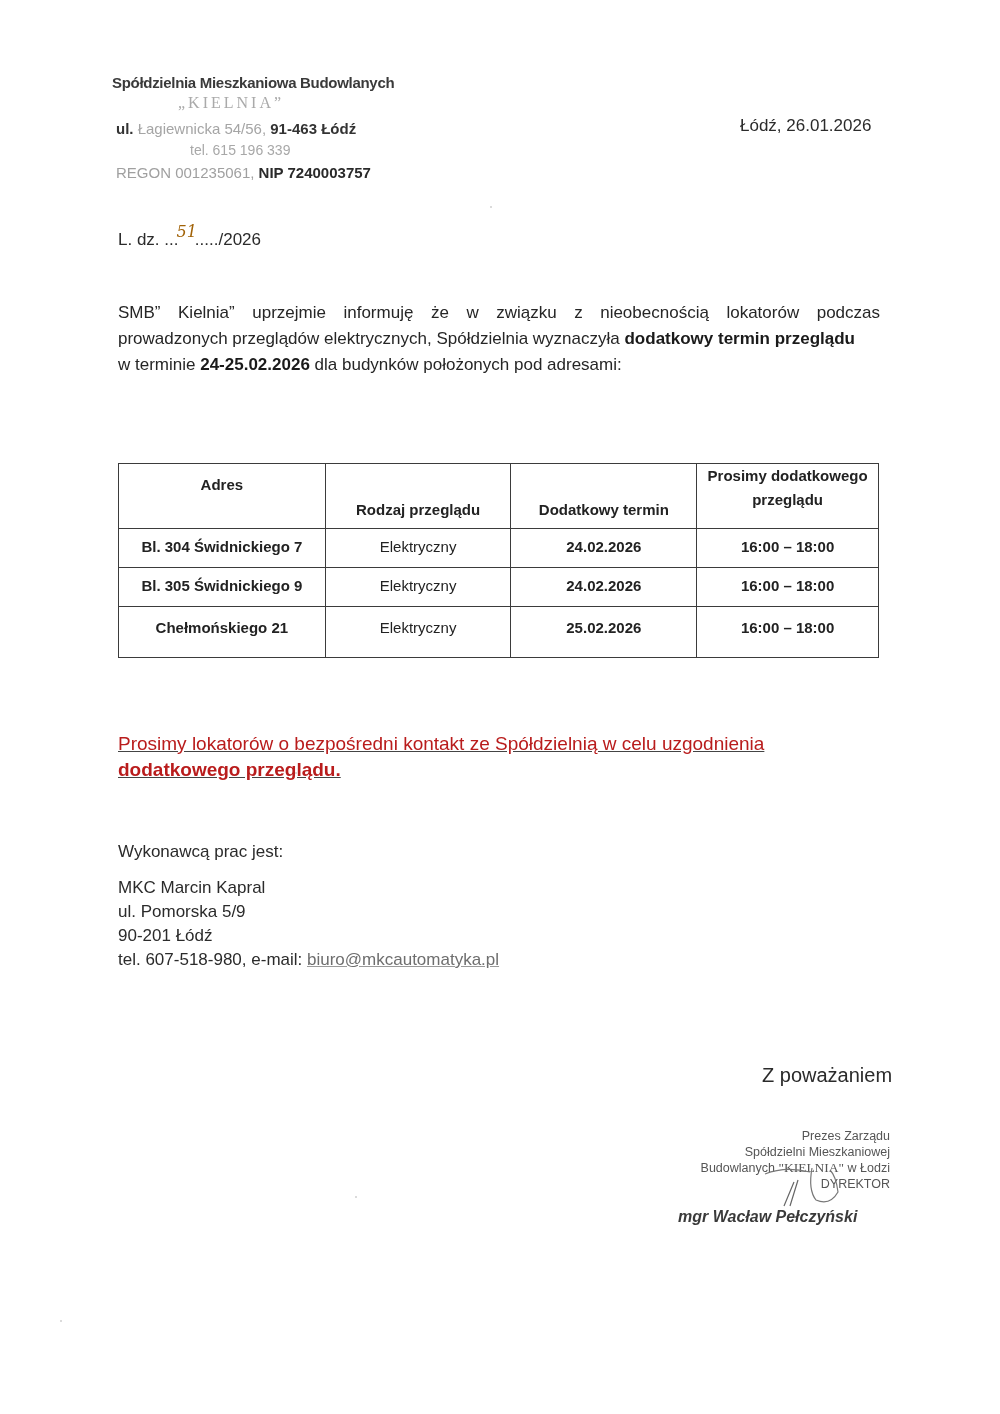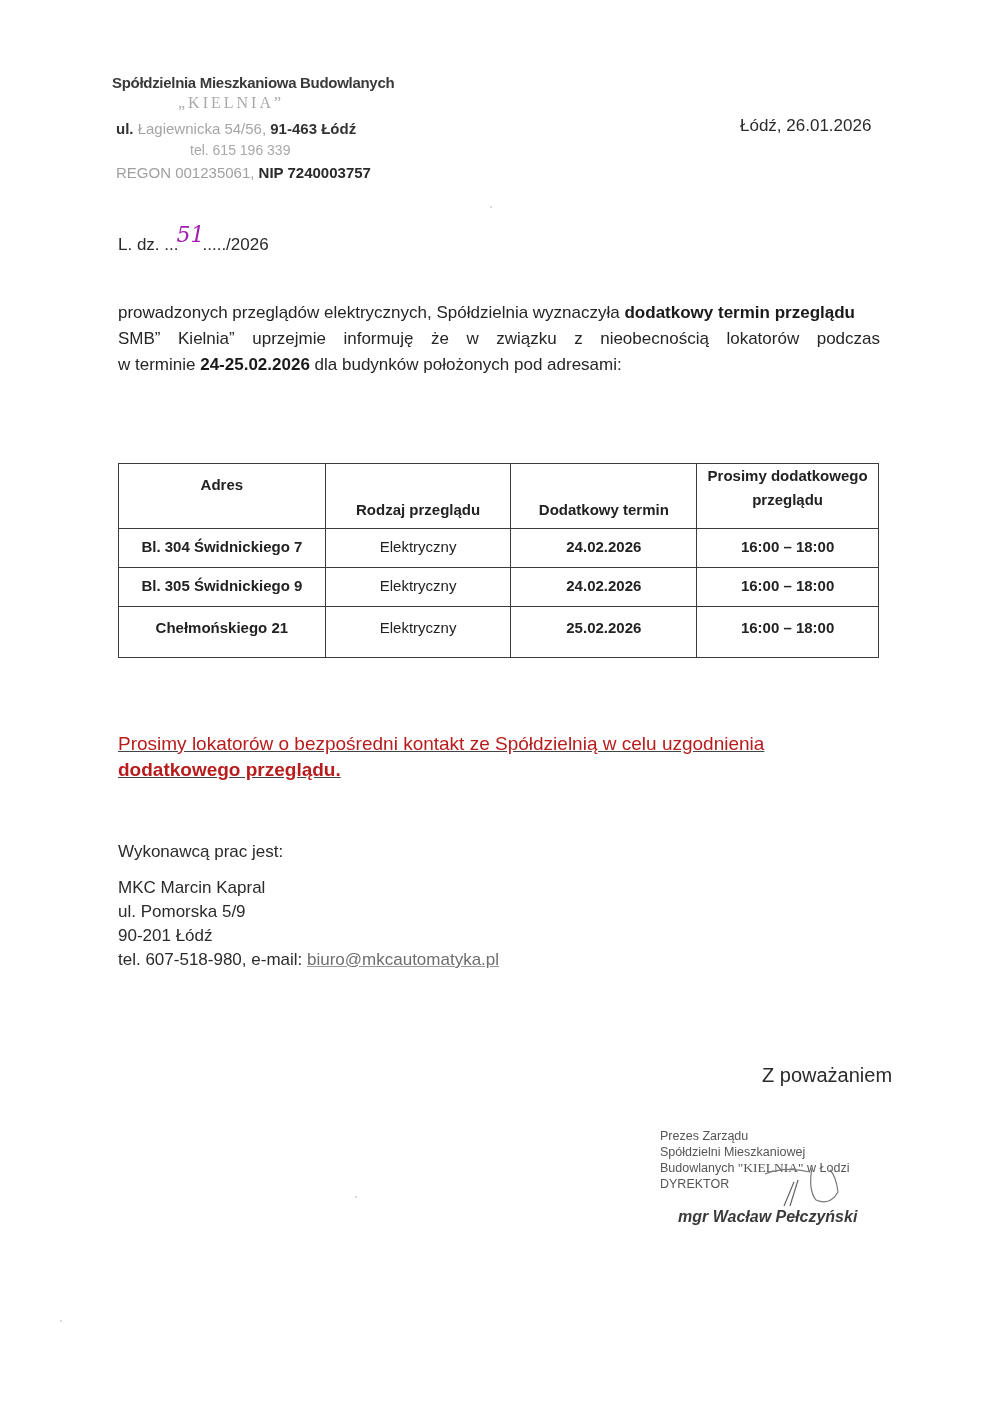--- a/index.html
+++ b/index.html
@@ -14,21 +14,21 @@
   .stamp .l2 { position: absolute; left: 66px; top: 20px; font-family: Liberation Serif, serif; font-size: 16px; letter-spacing: 3px; color: #aaaaaa; white-space: nowrap; }
   .stamp .l3 { position: absolute; left: 4px; top: 46px; font-size: 15px; font-weight: bold; white-space: nowrap; color: #333; }
   .stamp .l3 .faint { color: #a5a5a5; font-weight: normal; }
   .stamp .l4 { position: absolute; left: 78px; top: 68px; font-size: 14px; color: #a8a8a8; white-space: nowrap; }
   .stamp .l5 { position: absolute; left: 4px; top: 90px; font-size: 15px; white-space: nowrap; color: #3d3d3d; }
   .stamp .l5 .faint { color: #a0a0a0; }
   .stamp .l5 .bold { font-weight: bold; color: #2a2a2a; }
 
   .date { left: 740px; top: 116px; font-size: 17px; color: #2b2b2b; }
   .ldz { left: 118px; top: 230px; font-size: 17px; color: #2b2b2b; white-space: nowrap; }
-  .ldz .hand { font-family: "DejaVu Serif", serif; font-style: italic; color: #a21caf; font-size: 22px; position: relative; top: -8px; margin: 10px -2px; }
+  .ldz .hand { font-family: "DejaVu Serif", serif; font-style: italic; color: #a16207; font-size: 16px; position: relative; top: -8px; margin: 10px -2px; }
 
   .para { left: 118px; top: 300px; width: 762px; font-size: 17px; line-height: 26px; color: #262626; }
   .para .line { display: block; white-space: nowrap; }
   .para .justified { text-align: justify; text-align-last: justify; white-space: normal; }
   .para b { font-weight: bold; color: #1a1a1a; }
 
   table.sched {
     position: absolute; left: 118px; top: 463px; width: 761px; border-collapse: collapse;
     font-size: 15px; color: #222;
   }
@@ -45,21 +45,21 @@
 
   .request { left: 118px; top: 731px; width: 740px; font-size: 19px; line-height: 26px; color: #b91c1c; text-decoration: underline; text-decoration-color: #444; }
   .request b { font-weight: bold; }
 
   .contractor { left: 118px; top: 842px; font-size: 17px; color: #2b2b2b; }
   .contractor .row { position: absolute; left: 0; white-space: nowrap; }
   .contractor a { color: #6e6e6e; text-decoration: underline; text-decoration-color: #9a9a9a; }
 
   .closing { left: 762px; top: 1064px; font-size: 20px; color: #2b2b2b; white-space: nowrap; }
 
-  .sigstamp { left: 660px; top: 1128px; width: 230px; font-size: 12.5px; color: #555; text-align: left; line-height: 16px; }
+  .sigstamp { left: 660px; top: 1128px; width: 230px; font-size: 12.5px; color: #555; text-align: right; line-height: 16px; }
   .sigstamp .l { display: block; white-space: nowrap; }
   .sigstamp .serif { font-family: "Liberation Serif", serif; font-size: 13.5px; }
   .signame { left: 678px; top: 1208px; font-size: 16px; font-weight: bold; font-style: italic; color: #3a3a3a; white-space: nowrap; }
   .signature { left: 760px; top: 1162px; }
 
   .speck { position: absolute; width: 2px; height: 2px; background: #cfcfcf; border-radius: 1px; }
 </style>
 </head>
 <body>
 
@@ -75,22 +75,22 @@
   </div>
 </div>
 
 <div class="abs date">Łódź, 26.01.2026</div>
 
 <div class="abs ldz">
   <span>L. dz. ...</span><span class="hand">51</span><span>...../2026</span>
 </div>
 
 <div class="abs para">
+  <span class="line justified">SMB” Kielnia” uprzejmie informuję że w związku z nieobecnością lokatorów podczas</span>
   <span class="line"><span>prowadzonych przeglądów elektrycznych, Spółdzielnia wyznaczyła </span><b>dodatkowy termin przeglądu</b></span>
-  <span class="line justified">SMB” Kielnia” uprzejmie informuję że w związku z nieobecnością lokatorów podczas</span>
   <span class="line"><span>w terminie </span><b>24-25.02.2026</b><span> dla budynków położonych pod adresami:</span></span>
 </div>
 
 <table class="sched">
   <colgroup>
       <col class="c1">
       <col class="c2">
       <col class="c3">
       <col class="c4">
     </colgroup>

